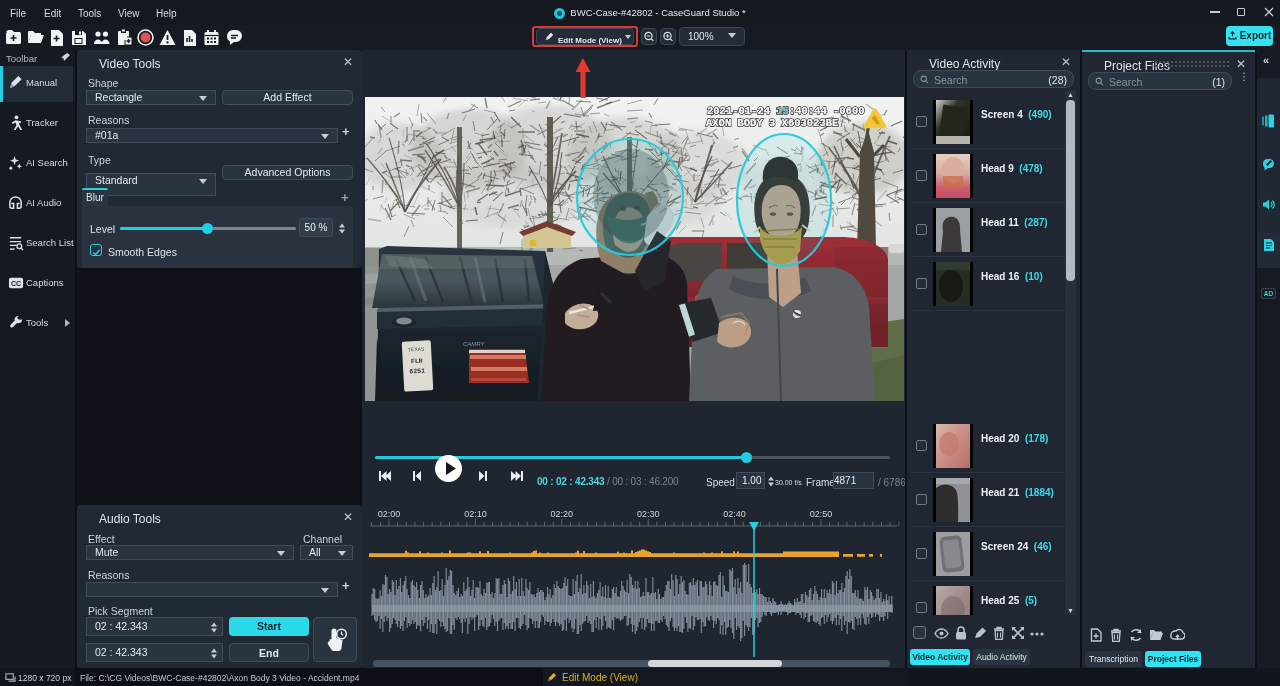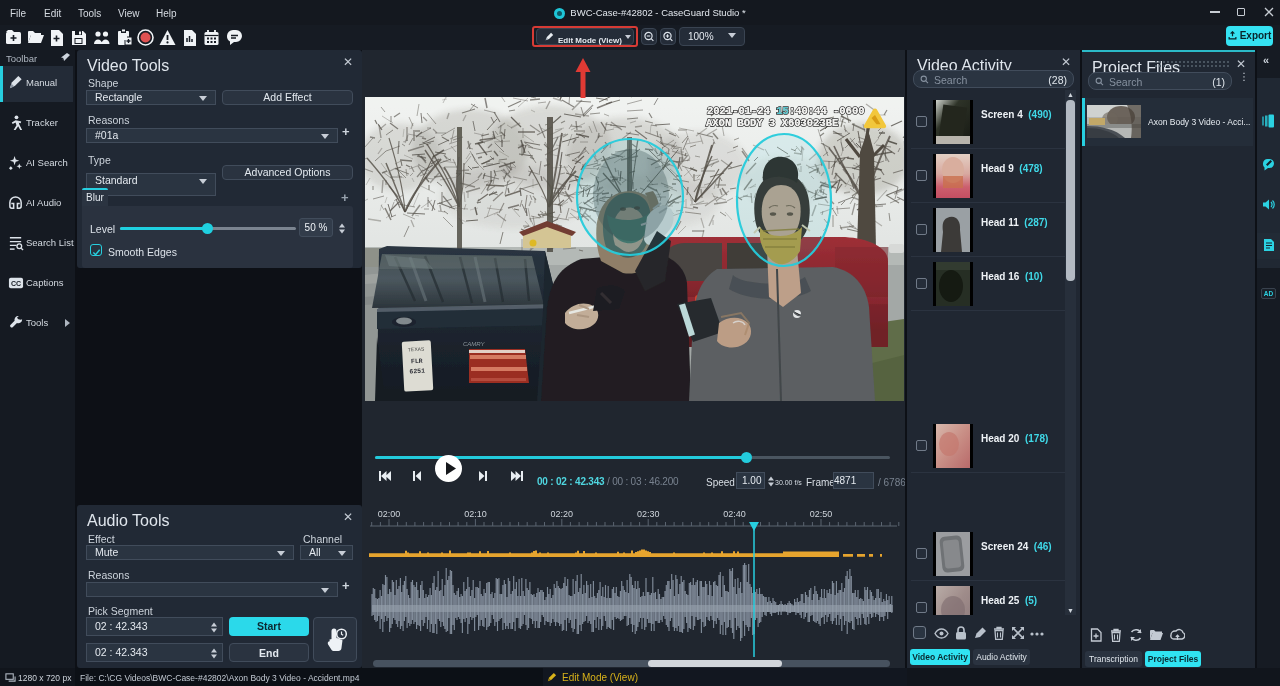--- a/index.html
+++ b/index.html
@@ -17,21 +17,21 @@
 #editmode{left:536px;top:28px;width:98px;height:17px;line-height:15px;white-space:nowrap}
 #redbox{left:532px;top:26px;width:106px;height:21px;border:2.5px solid #d63b35;border-radius:3px}
 .zbtn{top:28px;width:16px;height:17px;background:#242c38;border:1px solid #3a4452;border-radius:4px}
 #zoomsel{left:679px;top:27px;width:66px;height:19px;line-height:17px;padding-left:8px;font-size:10px}
 #export{left:1226px;top:26px;width:47px;height:20px;background:#35e2f2;border-radius:4px;color:#09252b;font-size:10px;font-weight:bold;text-align:center;line-height:20px}
 
 #sidebar{left:0;top:50px;width:75px;height:618px;background:#151a22}
 #sbsel{left:0;top:66px;width:73px;height:36px;background:#232b37;border-left:3px solid #27cfe0}
 
 .panel{background:#212935;border-radius:3px}
-.phead{position:absolute;left:10px;top:7px;font-size:16px;color:#dfe5ec}
+.phead{position:absolute;left:22px;top:7px;font-size:12px;color:#dfe5ec}
 .px{position:absolute;right:9px;top:5px;color:#c3cad3;font-size:12px}
 .plabel{position:absolute;font-size:10.5px;color:#ccd3db}
 .input, .dropdown{position:absolute;background:#2a3441;border:1px solid #414c5b;border-radius:0;font-size:10.5px;color:#e4e9ef;padding-left:8px}
 .btn{position:absolute;background:#2a3340;border:1px solid #414c5b;border-radius:4px;font-size:10.5px;color:#e2e8ee;text-align:center}
 .caret{position:absolute;width:0;height:0;border-left:4px solid transparent;border-right:4px solid transparent;border-top:5px solid #c7cdd6}
 .plus{position:absolute;color:#cdd4dc;font-size:13px;font-weight:bold}
 #vtools{left:77px;top:50px;width:285px;height:218px}
 #atools{left:77px;top:505px;width:285px;height:163px}
 
 #center{left:362px;top:50px;width:543px;height:618px;background:#20262f;overflow:hidden}
@@ -1574,20 +1574,29 @@
             <linearGradient id="gh20" x1="0" y1="0" x2="1" y2="1">
               <stop offset="0" stop-color="#d8b8ac"></stop>
               <stop offset="0.5" stop-color="#c98f86"></stop>
               <stop offset="1" stop-color="#b96a6a"></stop>
             </linearGradient>
             <rect width="34" height="44" x="3" fill="url(#gh20)"></rect>
             <ellipse cx="16" cy="20" rx="10" ry="12" fill="#c4776e" opacity="0.7"></ellipse>
           </svg></span>
   <span class="vlabel">Head 20&nbsp; <span class="vcount">(178)</span></span>
 </div>
+      <div class="vitem" style="top:423px">
+  <span class="cb"></span>
+  <span class="vthumb"><svg width="40" height="44" viewBox="0 0 40 44">
+            <rect width="34" height="44" x="3" fill="#8e9296"></rect>
+            <path d="M3 10c8-6 16-4 20 2 3 5 2 32 2 32H3z" fill="#2f2d2c"></path>
+            <rect x="3" y="0" width="34" height="6" fill="#a6a9ac"></rect>
+          </svg></span>
+  <span class="vlabel">Head 21&nbsp; <span class="vcount">(1884)</span></span>
+</div>
       <div class="vitem" style="top:477px">
   <span class="cb"></span>
   <span class="vthumb"><svg width="40" height="44" viewBox="0 0 40 44">
             <rect width="34" height="44" x="3" fill="#9b9da0"></rect>
             <rect x="8" y="4" width="22" height="36" rx="5" fill="#6f7275" transform="rotate(-6 19 22)"></rect>
             <rect x="11" y="8" width="16" height="28" rx="3" fill="#87898c" transform="rotate(-6 19 22)"></rect>
           </svg></span>
   <span class="vlabel">Screen 24&nbsp; <span class="vcount">(46)</span></span>
 </div>
       <div class="vitem" style="top:531px">
@@ -1648,34 +1657,20 @@
   <div class="search" style="left:6px;top:20px;width:144px;height:18px;line-height:16px">
         <svg width="9" height="9" viewBox="0 0 12 12" style="position:absolute;left:6px;top:4px">
           <circle cx="5" cy="5" r="3.5" fill="none" stroke="#8792a0" stroke-width="1.4"></circle>
           <path d="M7.7 7.7l3 3" stroke="#8792a0" stroke-width="1.4"></path>
         </svg>
         <span style="position:absolute;left:20px;top:1px">Search</span>
         <span style="position:absolute;right:6px;top:1px;color:#dfe5eb">(1)</span>
       </div>
   <div class="abs" style="left:156px;top:22px;width:12px;height:15px;color:#cdd4dc;font-size:10px;text-align:center;line-height:5px">⋮</div>
 
-  <div class="abs" style="left:0px;top:46px;width:171px;height:48px;background:#242d39;border-left:3px solid #27cfe0">
-    <div class="abs" style="left:2px;top:7px;width:54px;height:33px;background:#000"><svg width="54" height="33" viewBox="0 0 54 33">
-            <rect width="54" height="33" fill="#b5b7b5"></rect>
-            <rect width="54" height="12" fill="#cfd2d0"></rect>
-            <ellipse cx="34" cy="12" rx="14" ry="11" fill="#5a5148" opacity="0.85"></ellipse>
-            <ellipse cx="23" cy="14" rx="8" ry="7" fill="#6e655c" opacity="0.6"></ellipse>
-            <path d="M0 19h54v4H0z" fill="#8a8c8a"></path>
-            <path d="M0 21c14 0 28 3 38 12H0z" fill="#4a4f55"></path>
-            <path d="M0 23c12 0 24 3 32 10H0z" fill="#383d43"></path>
-            <rect x="2" y="13" width="16" height="7" fill="#c2a868"></rect>
-            <path d="M40 0h14v33H44c2-12 0-24-4-33z" fill="#474039" opacity="0.7"></path>
-          </svg></div>
-    <div class="abs" style="left:63px;top:19px;font-size:8.5px;color:#e8edf2;white-space:nowrap">Axon Body 3 Video - Acci...</div>
-  </div>
   <svg class="abs" style="left:8px;top:576px" width="12" height="14" viewBox="0 0 12 14">
         <path d="M1.5 1h6l3.5 3.5V13h-9.5z" fill="none" stroke="#c3cad3" stroke-width="1.3"></path>
         <path d="M6 5.5v5M3.5 8h5" stroke="#c3cad3" stroke-width="1.3"></path>
       </svg>
       <svg class="abs" style="left:28px;top:576px" width="12" height="14" viewBox="0 0 12 14">
         <path d="M1 3h10M4 3V1.5h4V3" stroke="#c3cad3" stroke-width="1.3" fill="none"></path>
         <path d="M2 4.5h8l-.7 9H2.7z" fill="none" stroke="#c3cad3" stroke-width="1.3"></path>
         <path d="M4.5 6.5v5M7.5 6.5v5" stroke="#c3cad3" stroke-width="1.1"></path>
       </svg>
       <svg class="abs" style="left:47px;top:576px" width="14" height="14" viewBox="0 0 14 14">

